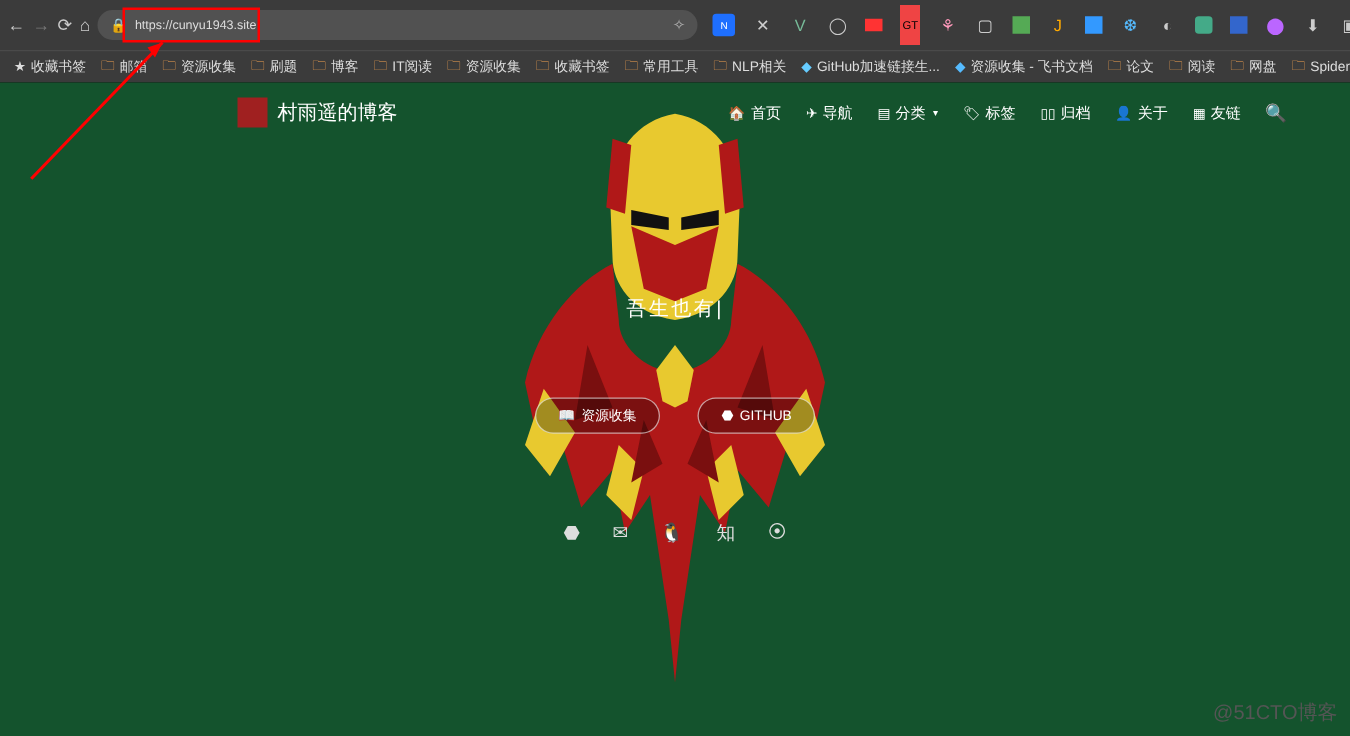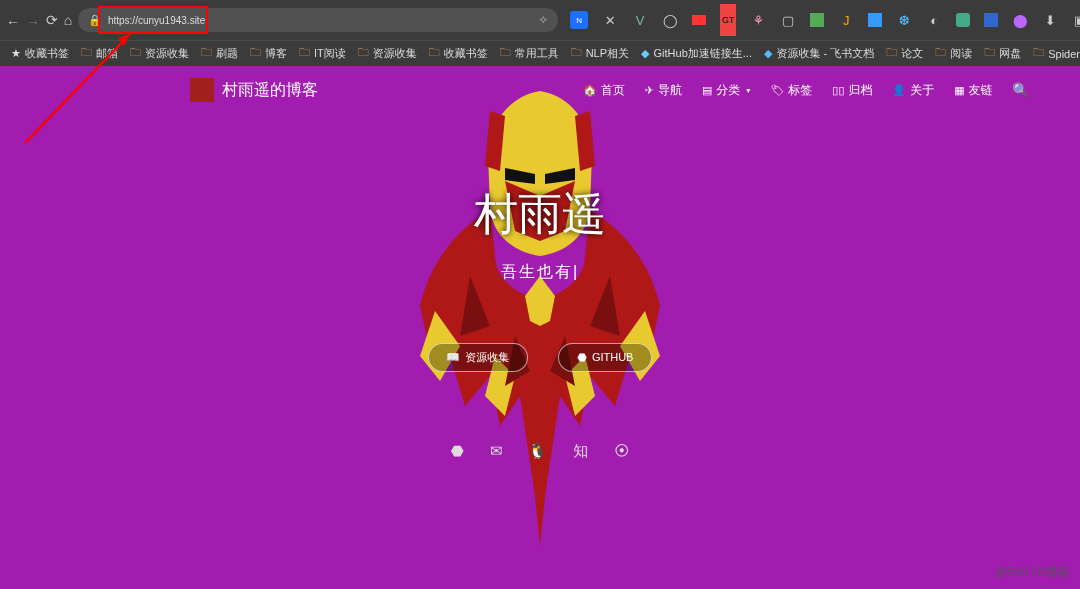--- a/index.html
+++ b/index.html
@@ -20,42 +20,42 @@
   
   .bookmarks { background:#3b3b3b; height:26px; display:flex; align-items:center; padding:0 6px; gap:2px; border-top:1px solid #4a4a4a; }
   .bm { display:flex; align-items:center; gap:4px; padding:0 5px; font-size:11px; color:#ddd; white-space:nowrap; }
   .bm .folder { color:#f0a050; font-size:11px; }
   .bookmarks .spacer { flex:1; }
 
   
   .arrow-anno { position:absolute; left:20px; top:28px; width:140px; height:120px; pointer-events:none; z-index:50; }
 
   
-  .page { position:absolute; top:66px; left:0; right:0; bottom:0; background:#a21caf; }
+  .page { position:absolute; top:66px; left:0; right:0; bottom:0; background:#14532d; }
   .site-nav { position:absolute; top:0; left:0; right:0; height:48px; display:flex; align-items:center; padding:0 50px 0 190px; }
   .site-logo { width:24px; height:24px; background:#a02020; margin-right:8px; }
   .site-title { font-size:16px; font-family:KaiTi,serif; }
   .site-nav .flex { flex:1; }
   .nav-items { display:flex; gap:20px; align-items:center; font-size:12px; }
   .nav-item { display:flex; align-items:center; gap:4px; }
   .nav-item .ic { font-size:11px; }
   .nav-item .caret { font-size:8px; margin-left:2px; }
 
   
   .hero { position:absolute; top:0; left:0; right:0; bottom:0; display:flex; flex-direction:column; align-items:center; justify-content:center; }
   .ironman { position:absolute; top:10px; left:50%; transform:translateX(-50%); width:400px; height:480px; z-index:1; }
   .hero-title { font-family:KaiTi,serif; font-size:44px; z-index:2; margin-top:-10px; text-shadow:0 0 6px #000; }
   .hero-sub { font-size:16px; margin-top:18px; z-index:2; letter-spacing:2px; }
   .hero-sub::after { content:"|"; animation:blink 1s infinite; }
   @keyframes blink { 50% { opacity:0; } }
   .hero-btns { display:flex; gap:30px; margin-top:60px; z-index:2; }
   .hbtn { border:1px solid rgba(255,255,255,.6); border-radius:18px; padding:6px 18px; font-size:11px; display:flex; align-items:center; gap:5px; background:rgba(0,0,0,.3); }
   .social { display:flex; gap:26px; margin-top:70px; z-index:2; font-size:15px; color:#ddd; }
 
-  .watermark { position:absolute; right:10px; bottom:8px; color:#555; font-size:12px; z-index:20; }
+  .watermark { position:absolute; right:10px; bottom:8px; color:#555; font-size:16px; z-index:20; }
 </style>
 </head>
 <body>
 
 <div class="chrome">
   <div class="nav-btn">←</div>
   <div class="nav-btn dim">→</div>
   <div class="nav-btn">⟳</div>
   <div class="nav-btn">⌂</div>
   <div class="urlbar">
@@ -213,21 +213,20 @@
         <path fill="#b01818" d="M165 105 L175 155 L200 165 L225 155 L235 105 L200 120 Z"></path>
         <path fill="#111" d="M165 92 L195 98 L195 108 L165 104 Z M235 92 L205 98 L205 108 L235 104 Z"></path>
         <path fill="#b01818" d="M150 135 C120 150 90 185 80 230 L95 300 L110 280 L125 330 L150 300 L160 350 L180 320 L195 420 L200 470 L205 420 L220 320 L240 350 L250 300 L275 330 L290 280 L305 300 L320 230 C310 185 280 150 250 135 L245 180 C245 200 225 220 200 222 C175 220 155 200 155 180 Z"></path>
         <path fill="#e8c92f" d="M200 200 L185 220 L190 245 L200 250 L210 245 L215 220 Z"></path>
         <path fill="#e8c92f" d="M95 235 L80 280 L100 305 L120 270 Z M305 235 L320 280 L300 305 L280 270 Z"></path>
         <path fill="#e8c92f" d="M155 280 L145 320 L165 340 L175 300 Z M245 280 L255 320 L235 340 L225 300 Z"></path>
         <path fill="#7a0f0f" d="M130 200 L120 260 L150 250 Z M270 200 L280 260 L250 250 Z M175 260 L165 310 L190 295 Z M225 260 L235 310 L210 295 Z"></path>
       </g>
     </svg>
 
-    <div class="hero-title">村雨遥</div>
     <div class="hero-sub">吾生也有</div>
     <div class="hero-btns">
       <div class="hbtn">
           <span>📖</span>
           <span>资源收集</span>
         </div>
       <div class="hbtn">
           <span>⬣</span>
           <span>GITHUB</span>
         </div>

